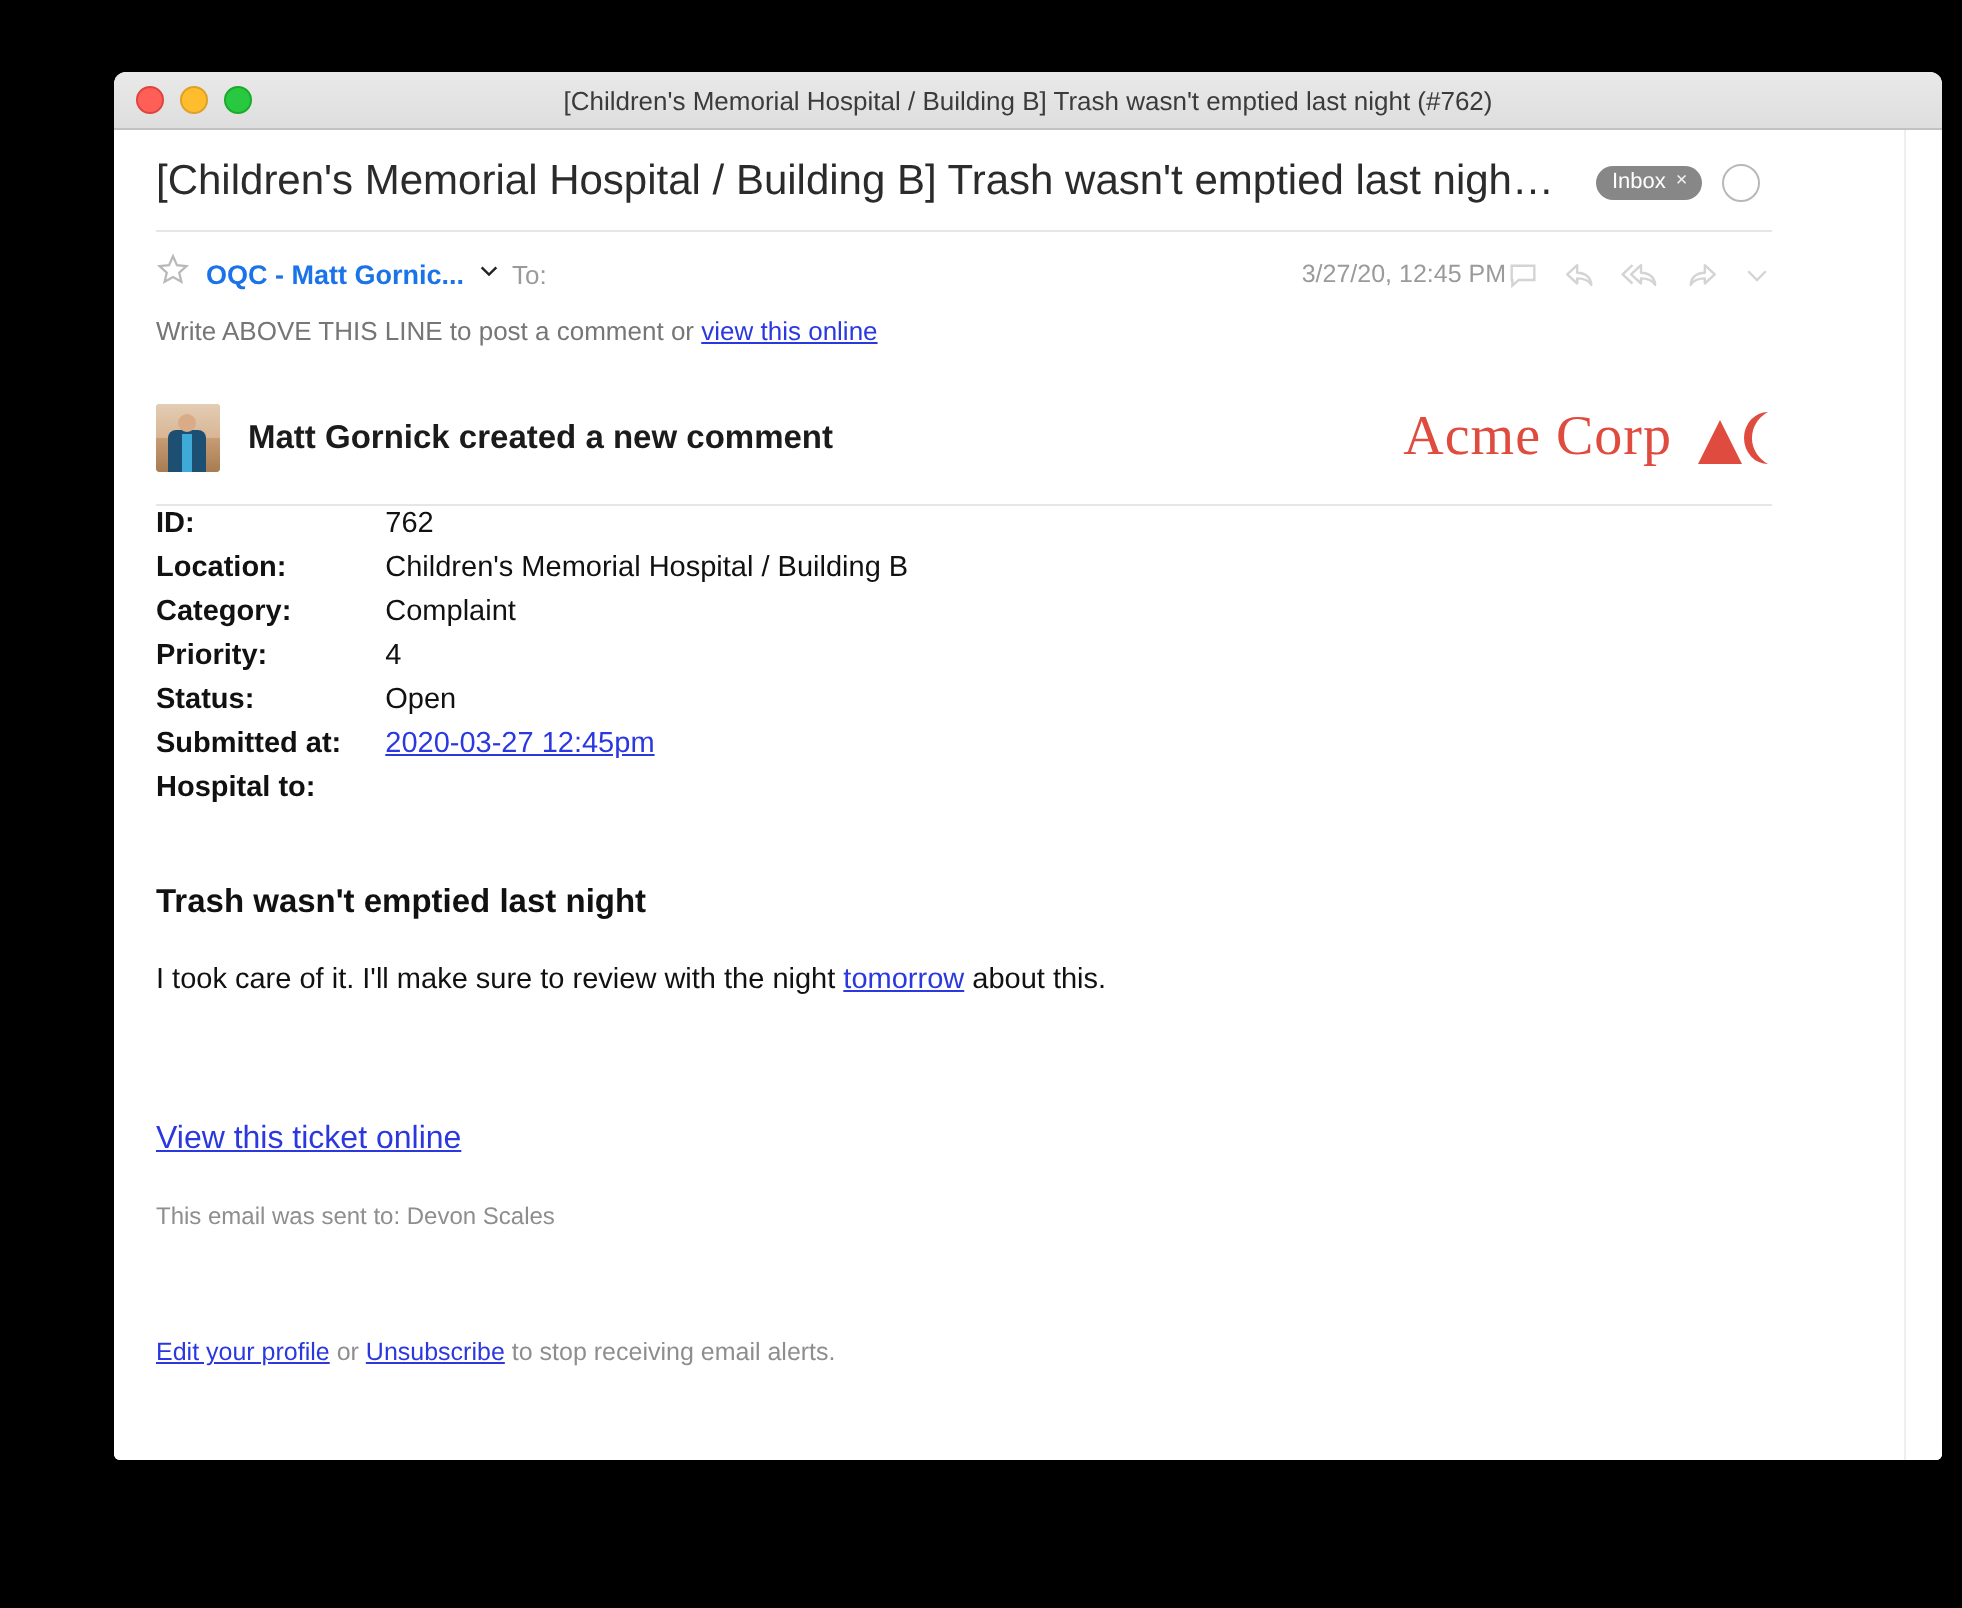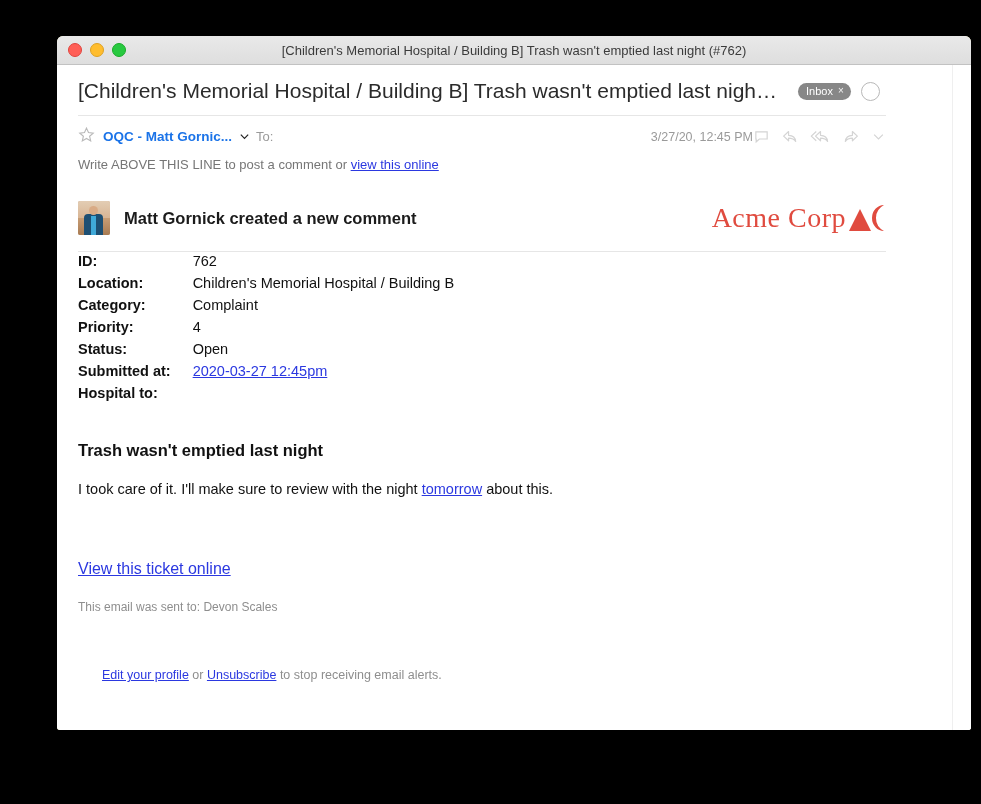--- a/index.html
+++ b/index.html
@@ -191,21 +191,21 @@
   #creator-text {
     margin-left: 14px;
     font-size: 16.5px;
     font-weight: bold;
     color: #1b1b1b;
   }
   #brand {
     margin-left: auto;
     display: flex;
     align-items: center;
-    gap: 0;
+    gap: 10px;
     justify-content: space-between;
   }
   #brand-name {
     font-family: "Liberation Serif", serif;
     font-size: 28px;
     color: #e04b3f;
     letter-spacing: 0.5px;
   }
   #brand-mark { display: block; line-height: 0; }
 
@@ -237,21 +237,20 @@
   }
   #sent-to {
     margin-top: 22px;
     font-size: 12px;
     color: #8e8e8e;
   }
   #footer-note {
     margin-top: 54px;
     font-size: 12.5px;
     color: #8e8e8e;
-    margin-left: 24px;
   }
 </style>
 </head>
 <body>
 
 <div id="window">
 
   <div id="titlebar">
     <div class="traffic">
       <span class="light close"></span>

